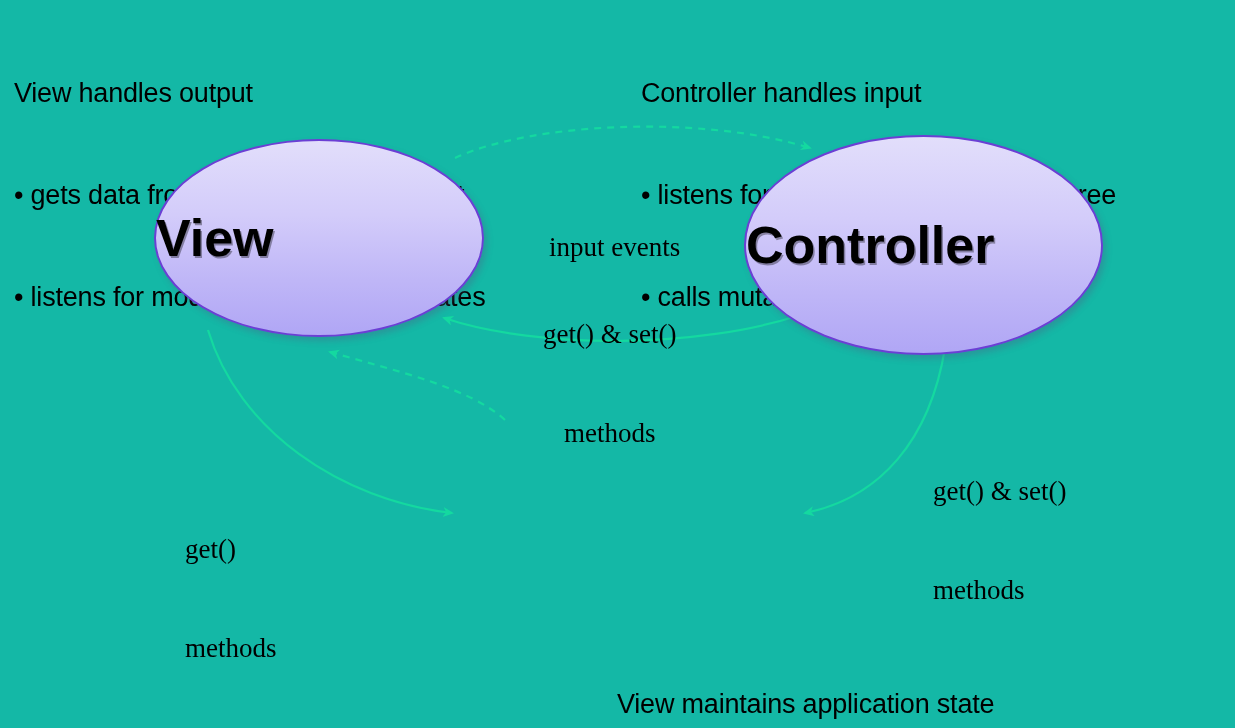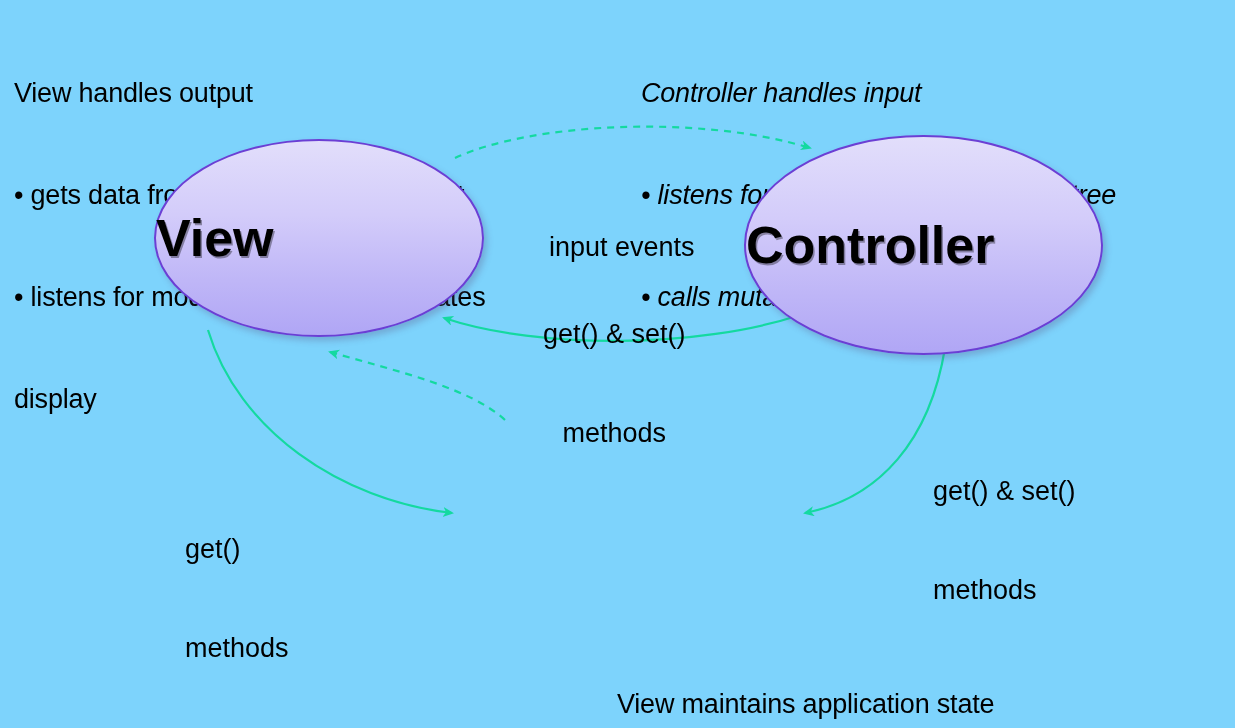--- a/index.html
+++ b/index.html
@@ -7,21 +7,21 @@
     padding: 0;
     background: #ffffff;
   }
   body {
     font-family: "Liberation Sans", sans-serif;
   }
   #stage {
     position: relative;
     width: 1235px;
     height: 728px;
-    background: #7dd3fc;
+    background: #14b8a6;
     overflow: hidden;
   }
 
   
   .note {
     position: absolute;
     color: #000000;
     font-family: "Liberation Sans", sans-serif;
     font-size: 27px;
     line-height: 34px;
@@ -51,21 +51,21 @@
   }
 
   #node-view      { left: 154px; top: 139px; width: 326px; height: 194px; }
   #node-controller{ left: 744px; top: 135px; width: 355px; height: 216px; }
   #node-model     { left: 459px; top: 417px; width: 335px; height: 182px; }
 
   
   .edge-label {
     position: absolute;
     color: #000000;
-    font-family: Liberation Sans, sans-serif;
+    font-family: Liberation Serif, serif;
     font-size: 27px;
     line-height: 33px;
     white-space: pre;
     text-align: center;
   }
   .edge-label .ln { display: block; }
 
   
   #edges {
     position: absolute;
@@ -78,24 +78,23 @@
 </style>
 </head>
 <body>
 
 <div id="stage">
 
   <div class="note" id="note-view" style="left:14px; top:8px;">
     <span class="ln">View handles output</span>
     <span class="ln">• gets data from the model to display it</span>
     <span class="ln">• listens for model changes and updates</span>
-    <span class="ln">display</span>
   </div>
 
-  <div class="note" id="note-controller" style="left:641px; top:8px;font-style:italic;">
+  <div class="note" id="note-controller" style="left:641px; top:8px;">
     <span class="ln">Controller handles input</span>
     <span class="ln">• listens for input events on the view tree</span>
     <span class="ln">• calls mutators on model or view</span>
   </div>
 
   <div class="note" id="note-model" style="left:617px; top:619px;">
     <span class="ln">View maintains application state</span>
     
     
   </div>

